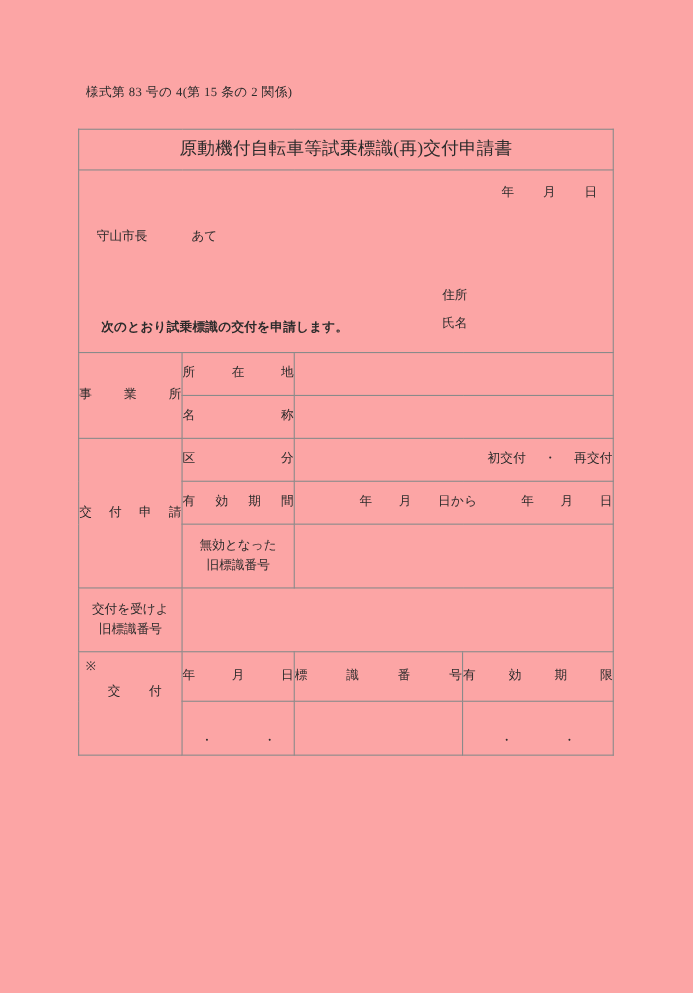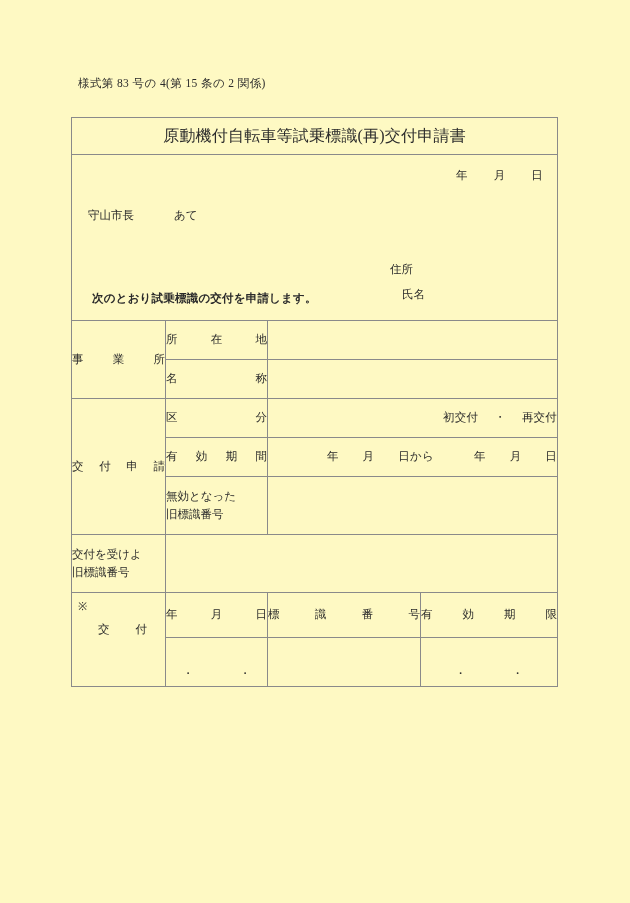--- a/index.html
+++ b/index.html
@@ -12,21 +12,21 @@
     height: 903px;
     position: relative;
     font-family: "Liberation Serif", "DejaVu Serif", serif;
     color: #2b2b2b;
     -webkit-font-smoothing: antialiased;
   }
 
   .page {
     position: absolute;
     inset: 0;
-    background: #fef9c3;
+    background: #fca5a5;
   }
 
   
   .form-number {
     position: absolute;
     left: 78px;
     top: 76px;
     font-size: 11.5px;
     letter-spacing: 0.4px;
     white-space: nowrap;
@@ -85,21 +85,21 @@
   .hdr-date .sp { display: inline-block; width: 26px; }
   .hdr-mayor {
     position: absolute;
     left: 16px;
     top: 52px;
     white-space: nowrap;
   }
   .hdr-mayor .gap { display: inline-block; width: 40px; }
   .hdr-addr {
     position: absolute;
-    left: 318px;
+    left: 330px;
     top: 106px;
     white-space: nowrap;
     text-align: center;
   }
   .hdr-name {
     position: absolute;
     left: 330px;
     top: 131px;
     white-space: nowrap;
   }
@@ -118,20 +118,21 @@
     padding: 0 10px;
   }
   .spread {
     display: flex;
     justify-content: space-between;
     width: 100%;
   }
   .spread > span { display: inline-block; }
 
   .lbl-2line {
+    text-align: center;
     padding: 0 8px;
     line-height: 1.75;
   }
   .cell-h38 { height: 38px; }
   .cell-h44 { height: 44px; }
   .cell-h57 { height: 57px; }
 
   .center-text { text-align: right; letter-spacing: 0.2px; }
 
   .kubun-val .s1 { display: inline-block; width: 16px; }

